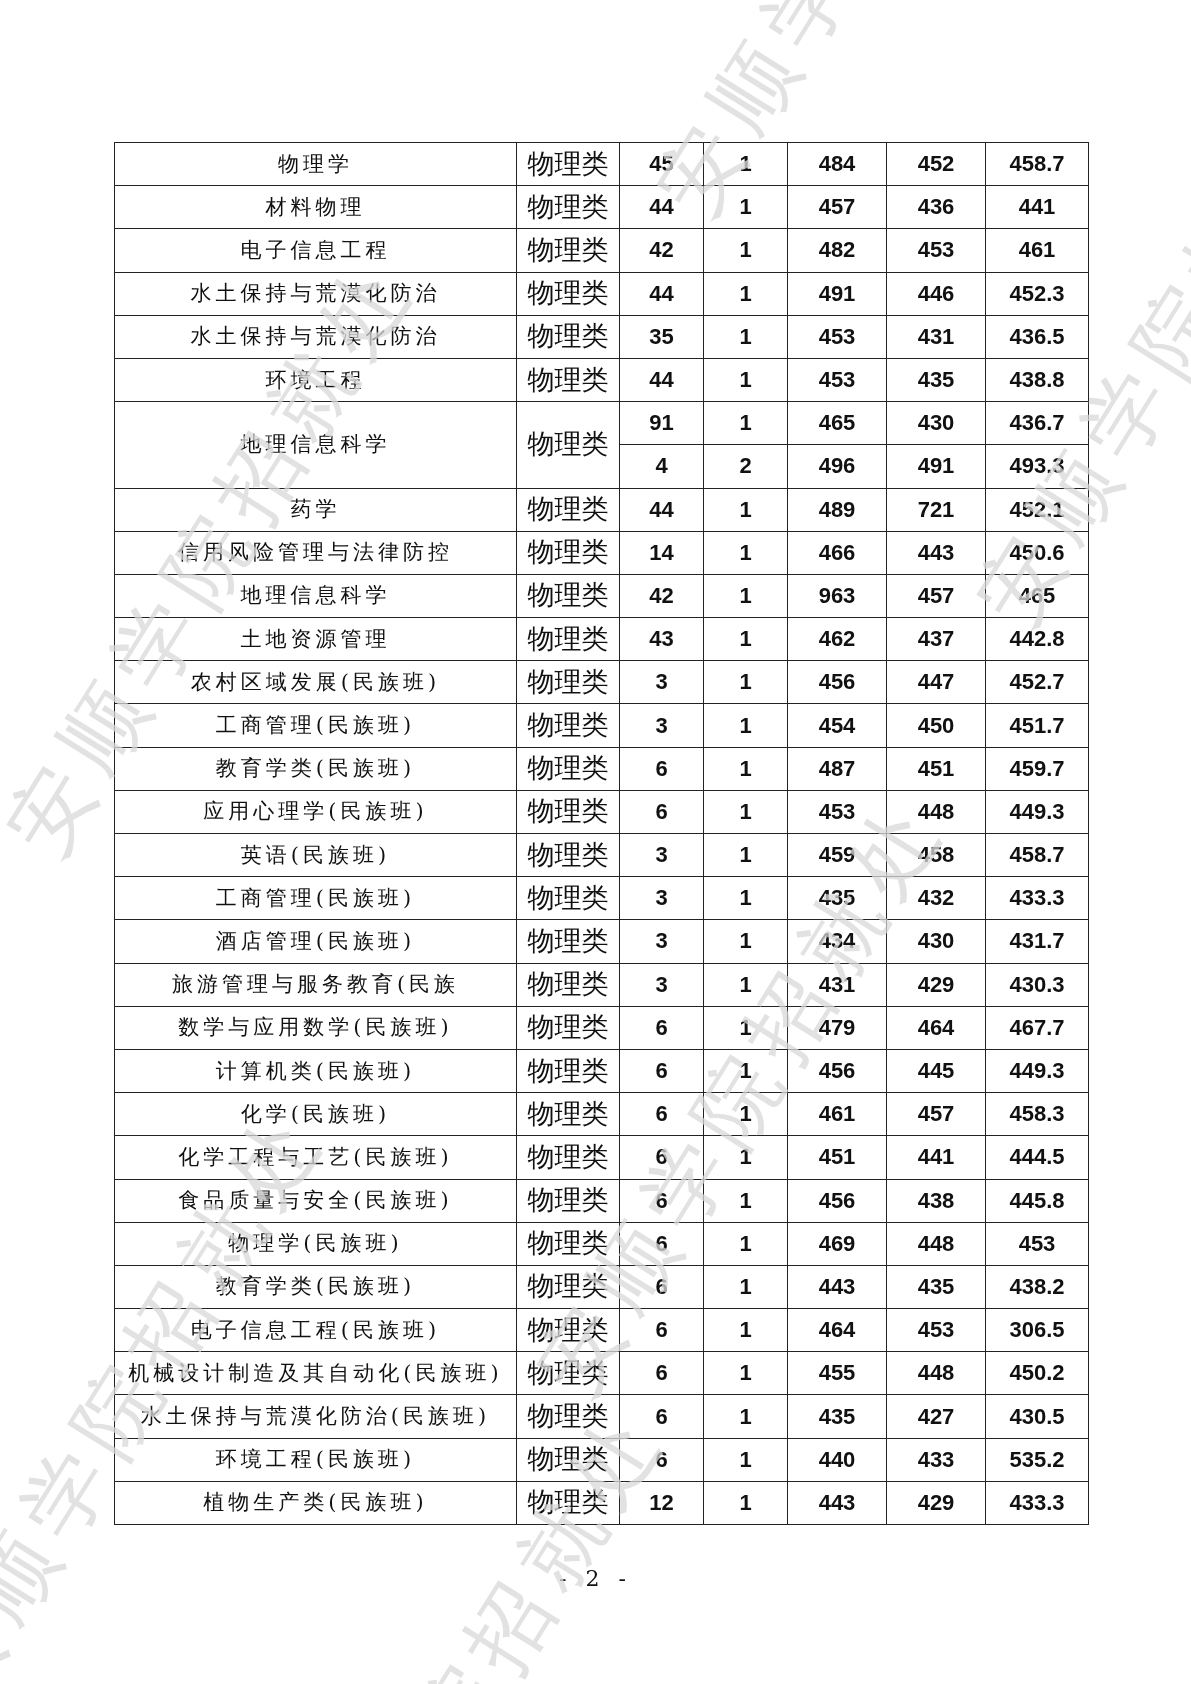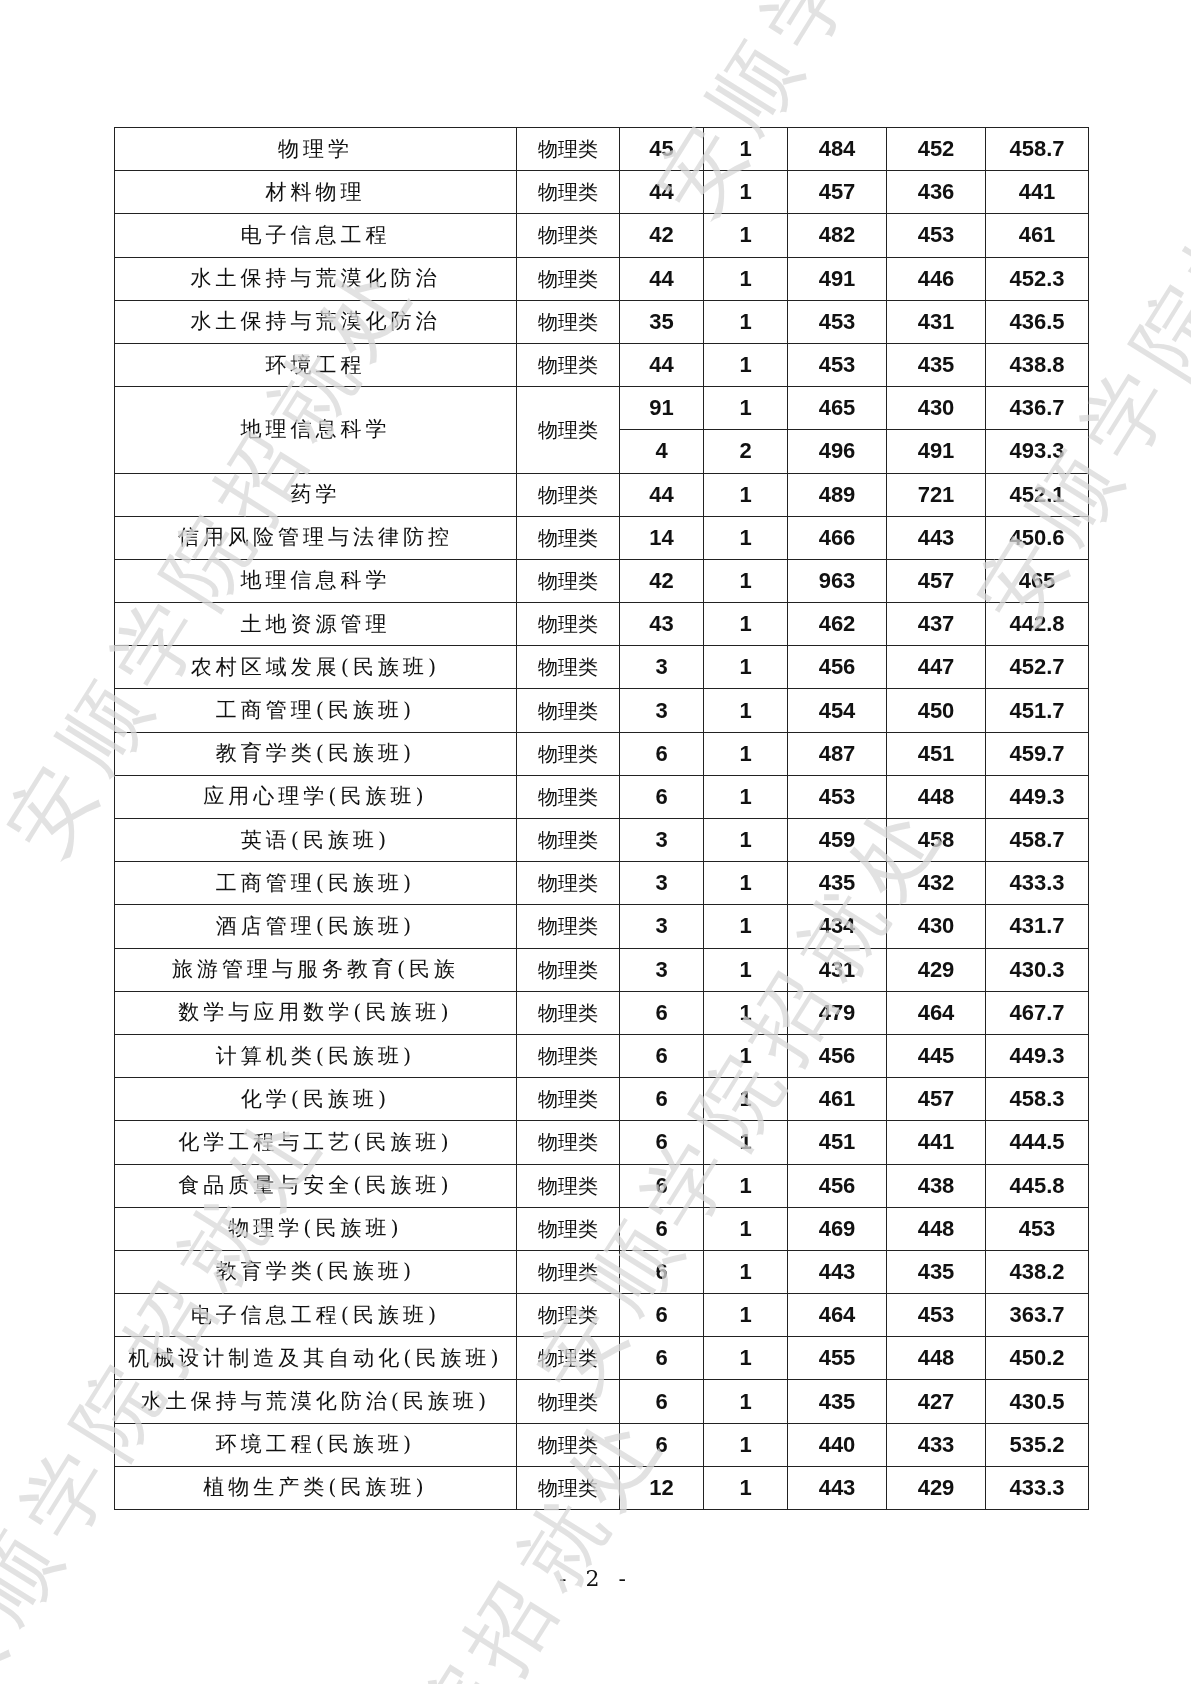--- a/index.html
+++ b/index.html
@@ -7,29 +7,29 @@
     width:1191px; height:1684px; background:#ffffff; position:relative; overflow:hidden;
     font-family: "DejaVu Sans", sans-serif;
   }
   .watermark-layer { position:absolute; left:0; top:0; width:1191px; height:1684px; pointer-events:none; z-index:2; }
   .wm {
     position:absolute; color:#d9d9d9; opacity:0.75;
     font-family: "DejaVu Serif", serif; font-size:84px; letter-spacing:14px; white-space:nowrap;
     transform-origin: left center;
   }
   table.scores {
-    position:absolute; left:114px; top:127px; width:974px;
+    position:absolute; left:114px; top:142px; width:974px;
     border-collapse:collapse; table-layout:fixed; z-index:1;
   }
   table.scores td {
     border:1px solid #222; height:42.2px; padding:0; text-align:center; vertical-align:middle;
     color:#111; line-height:1;
   }
   td.major { font-family:"DejaVu Serif", serif; font-size:21px; letter-spacing:4px; padding-top:2px; }
-  td.cat { font-family:Liberation Sans, sans-serif; font-size:20px; letter-spacing:0px; padding-top:6px; }
+  td.cat { font-family:Liberation Sans, sans-serif; font-size:27px; letter-spacing:0px; padding-top:6px; }
   td.num { font-family:"Liberation Sans", sans-serif; font-weight:bold; font-size:22px; padding-top:6px; }
   .page-num {
     position:absolute; left:0; width:1191px; top:1566px; text-align:center;
     font-family:"DejaVu Serif", serif; font-size:22px; color:#111; letter-spacing:6px;
   }
 </style>
 </head>
 <body>
 
 <div class="watermark-layer">
@@ -293,21 +293,21 @@
         <td class="num">435</td>
         <td class="num">438.2</td>
       </tr>
       <tr>
         <td class="major">电子信息工程(民族班)</td>
         <td class="cat">物理类</td>
         <td class="num">6</td>
         <td class="num">1</td>
         <td class="num">464</td>
         <td class="num">453</td>
-        <td class="num">363.7</td>
+        <td class="num">306.5</td>
       </tr>
       <tr>
         <td class="major">机械设计制造及其自动化(民族班)</td>
         <td class="cat">物理类</td>
         <td class="num">6</td>
         <td class="num">1</td>
         <td class="num">455</td>
         <td class="num">448</td>
         <td class="num">450.2</td>
       </tr>

